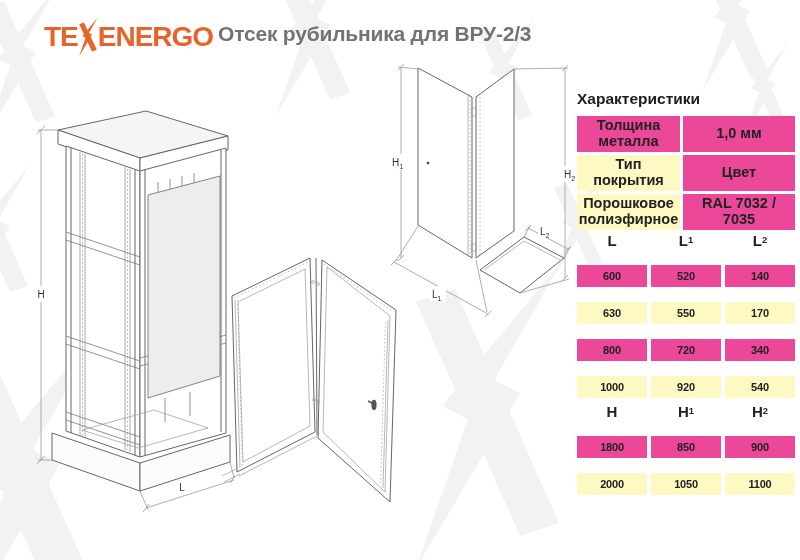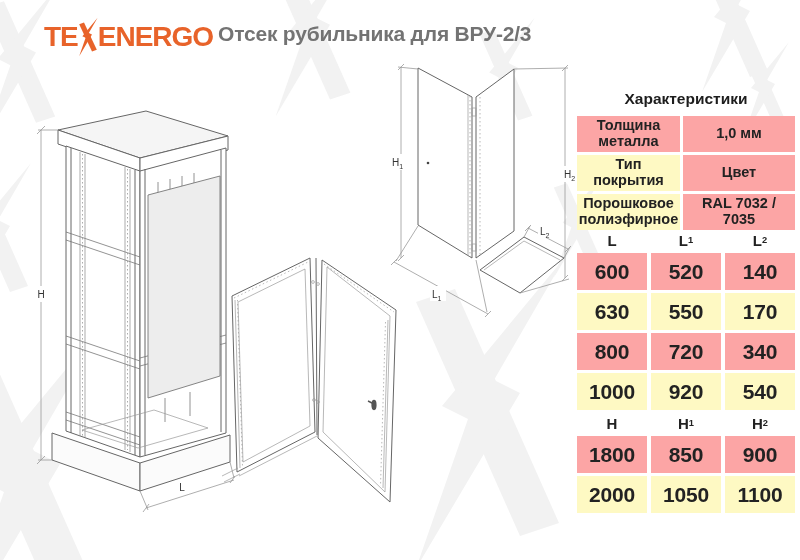--- a/index.html
+++ b/index.html
@@ -12,29 +12,29 @@
   .logo .bolt{width:24px;height:48px;margin:0 -2px;flex:0 0 auto;}
   .title{position:absolute;left:218px;top:22px;margin:0;font-size:21px;font-weight:700;
          color:#737373;letter-spacing:-0.2px;white-space:nowrap;}
   
   .d1{position:absolute;left:30px;top:100px;width:205px;height:425px;}
   .d2{position:absolute;left:222px;top:240px;width:200px;height:295px;}
   .d3{position:absolute;left:388px;top:48px;width:190px;height:270px;}
   .dimtext{fill:#333;font-family:"Liberation Sans","DejaVu Sans",sans-serif;}
   
   .specs{position:absolute;left:577px;top:90px;width:218px;}
-  .specs-title{font-size:15.5px;font-weight:700;text-align:center;margin:0 0 8px 0;color:#1d1d1d;}
+  .specs-title{font-size:15.5px;font-weight:700;margin:0 0 8px 0;color:#1d1d1d;}
   .char-table{display:grid;grid-template-columns:103px 112px;gap:3px;}
   .ct-cell{display:flex;align-items:center;justify-content:center;text-align:center;
            font-size:14.5px;font-weight:700;min-height:34px;line-height:1.08;padding:1px 3px;color:#222;}
   .dims-title{font-size:14.5px;font-weight:700;text-align:center;margin:9px 0 6px 0;color:#1d1d1d;}
   .dim-grid{display:grid;grid-template-columns:1fr 1fr 1fr;gap:3px 4px;}
   .dg-h{display:flex;align-items:center;justify-content:center;font-size:15px;font-weight:700;height:20px;}
-  .dg-c{display:flex;align-items:center;justify-content:center;font-size:21px;font-weight:700;height:37px;letter-spacing:-0.2px;}
-  .bg-g{background:#fca5a5;}
+  .dg-c{display:flex;align-items:center;justify-content:center;font-size:11px;font-weight:700;height:22px;letter-spacing:-0.2px;margin-top:12px;}
+  .bg-g{background:#ec4899;}
   .bg-l{background:#fef9c3;}
   sub{font-size:0.62em;line-height:0;}
 </style>
 </head>
 <body>
 
 <div class="page">
 
   <svg class="wm" viewBox="0 0 800 560" aria-hidden="true">
     <defs>

